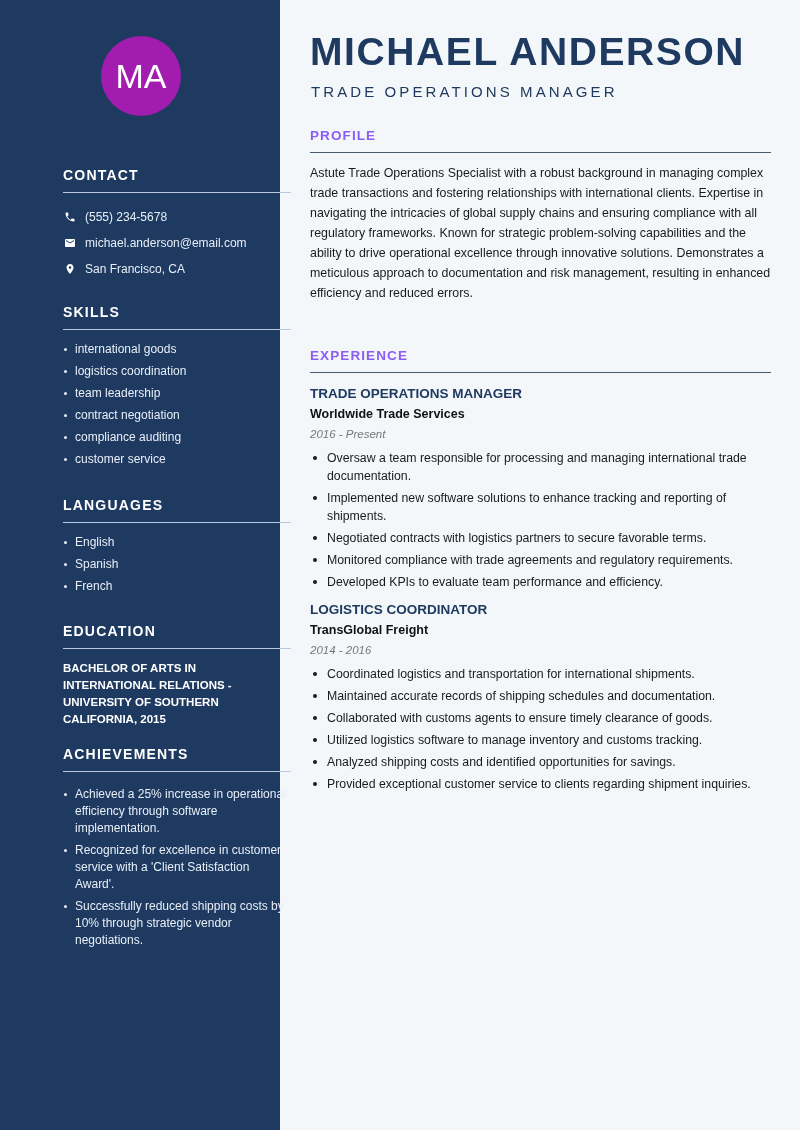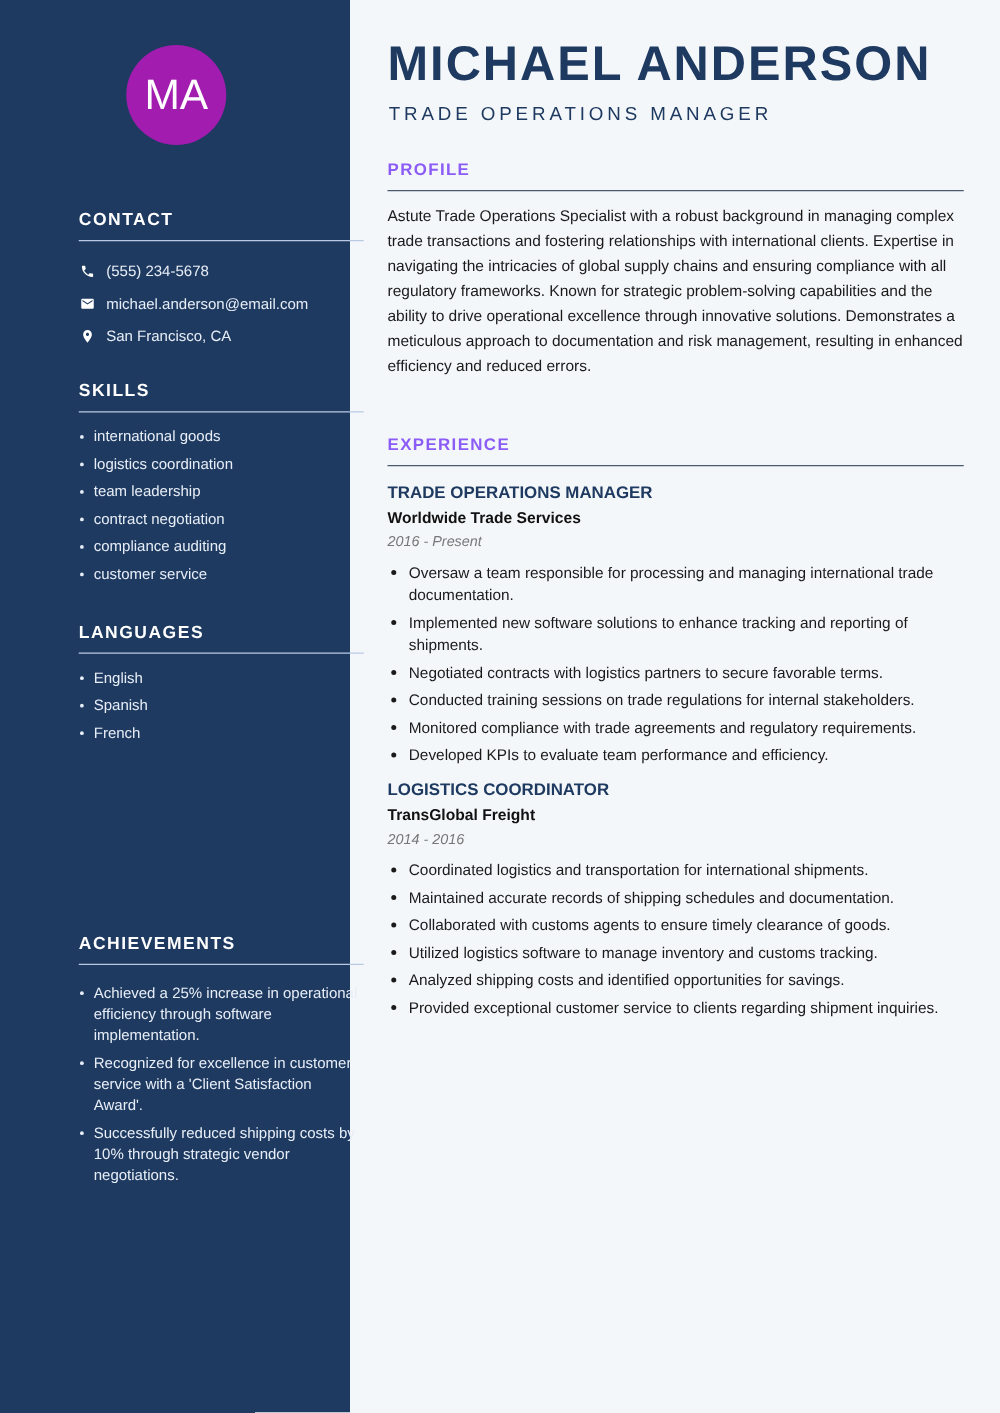--- a/index.html
+++ b/index.html
@@ -220,20 +220,24 @@
 
     <section class="side-section" style="top:497px;">
       <h2 class="side-title">LANGUAGES</h2>
       <ul class="side-list">
         <li>English</li>
         <li>Spanish</li>
         <li>French</li>
       </ul>
     </section>
 
+    <section class="side-section" style="top:623px;">
+      <h2 class="side-title">EDUCATION</h2>
+      <p class="edu-text">BACHELOR OF ARTS IN INTERNATIONAL RELATIONS - UNIVERSITY OF SOUTHERN CALIFORNIA, 2015</p>
+    </section>
 
     <section class="side-section" style="top:746px;">
       <h2 class="side-title" style="margin-bottom:14px;">ACHIEVEMENTS</h2>
       <ul class="side-list">
         <li>Achieved a 25% increase in operational efficiency through software implementation.</li>
         <li>Recognized for excellence in customer service with a 'Client Satisfaction Award'.</li>
         <li>Successfully reduced shipping costs by 10% through strategic vendor negotiations.</li>
       </ul>
     </section>
   </aside>
@@ -251,21 +255,20 @@
       <h2 class="main-title">EXPERIENCE</h2>
 
       <div style="margin-top:13px;">
         <h3 class="job-title">TRADE OPERATIONS MANAGER</h3>
         <div class="company">Worldwide Trade Services</div>
         <div class="dates">2016 - Present</div>
         <ul class="bullets">
           <li>Oversaw a team responsible for processing and managing international trade documentation.</li>
           <li>Implemented new software solutions to enhance tracking and reporting of shipments.</li>
           <li>Negotiated contracts with logistics partners to secure favorable terms.</li>
-          <li>Conducted training sessions on trade regulations for internal stakeholders.</li>
           <li>Monitored compliance with trade agreements and regulatory requirements.</li>
           <li>Developed KPIs to evaluate team performance and efficiency.</li>
         </ul>
       </div>
 
       <div style="margin-top:11px;">
         <h3 class="job-title">LOGISTICS COORDINATOR</h3>
         <div class="company">TransGlobal Freight</div>
         <div class="dates">2014 - 2016</div>
         <ul class="bullets">

